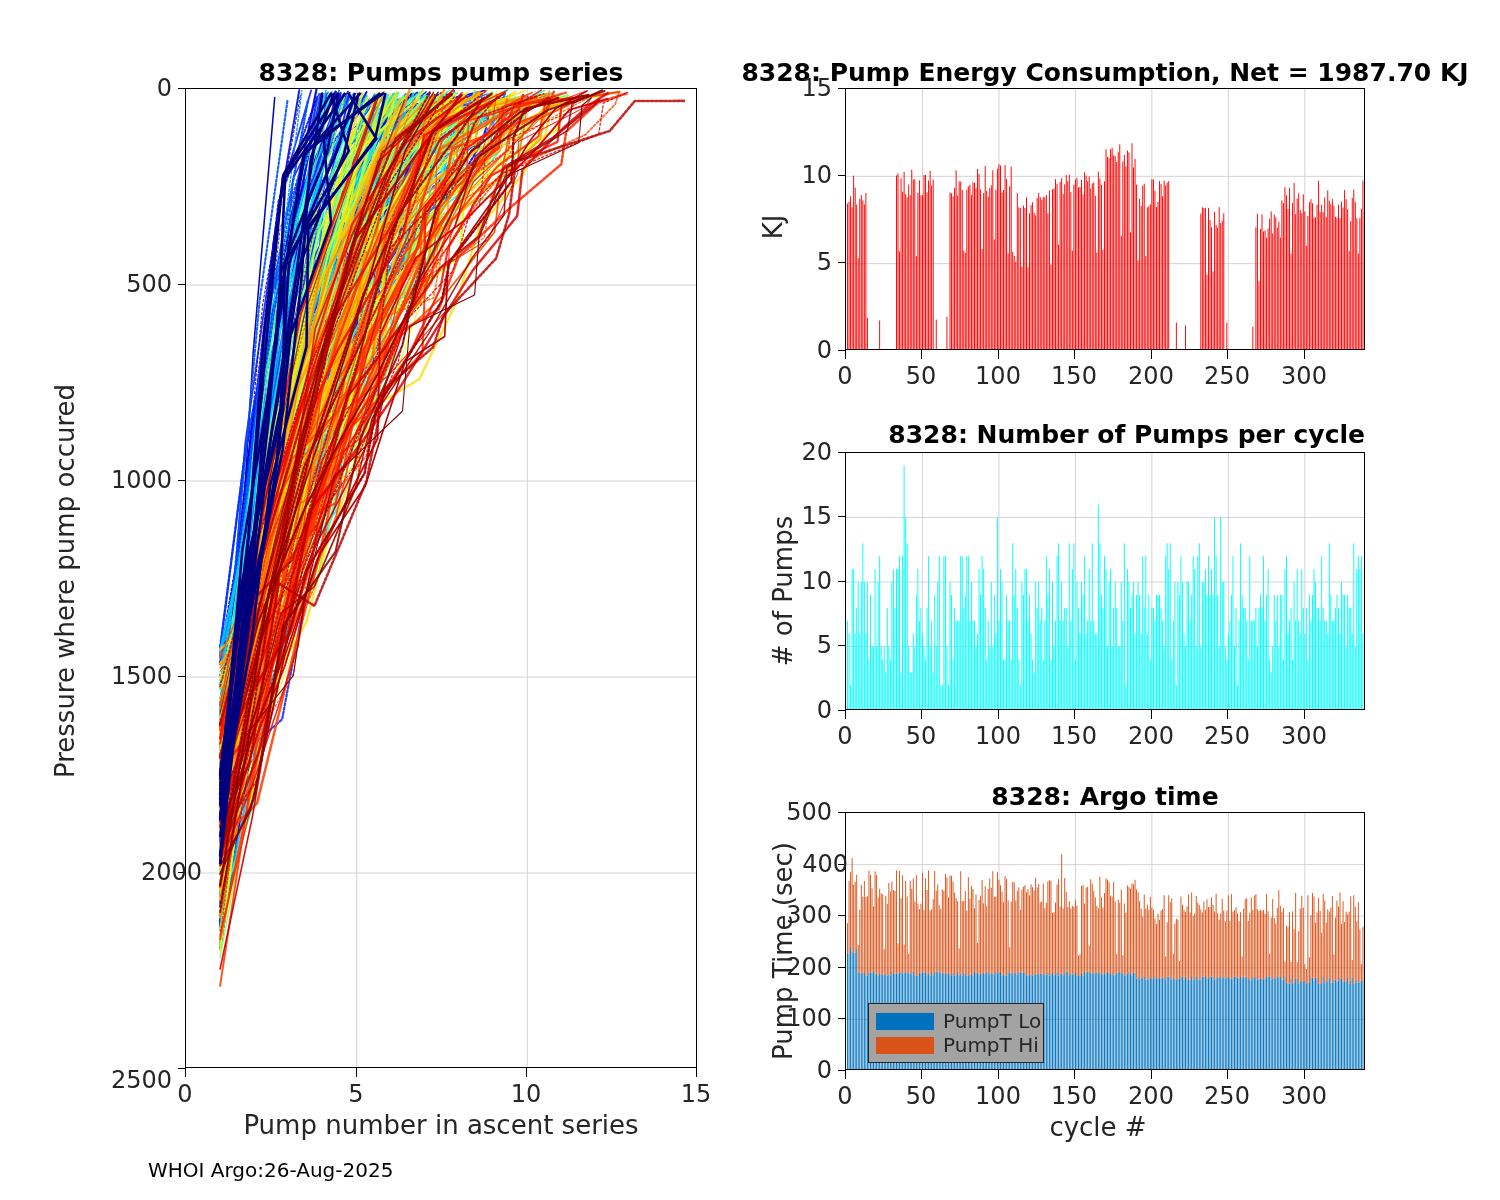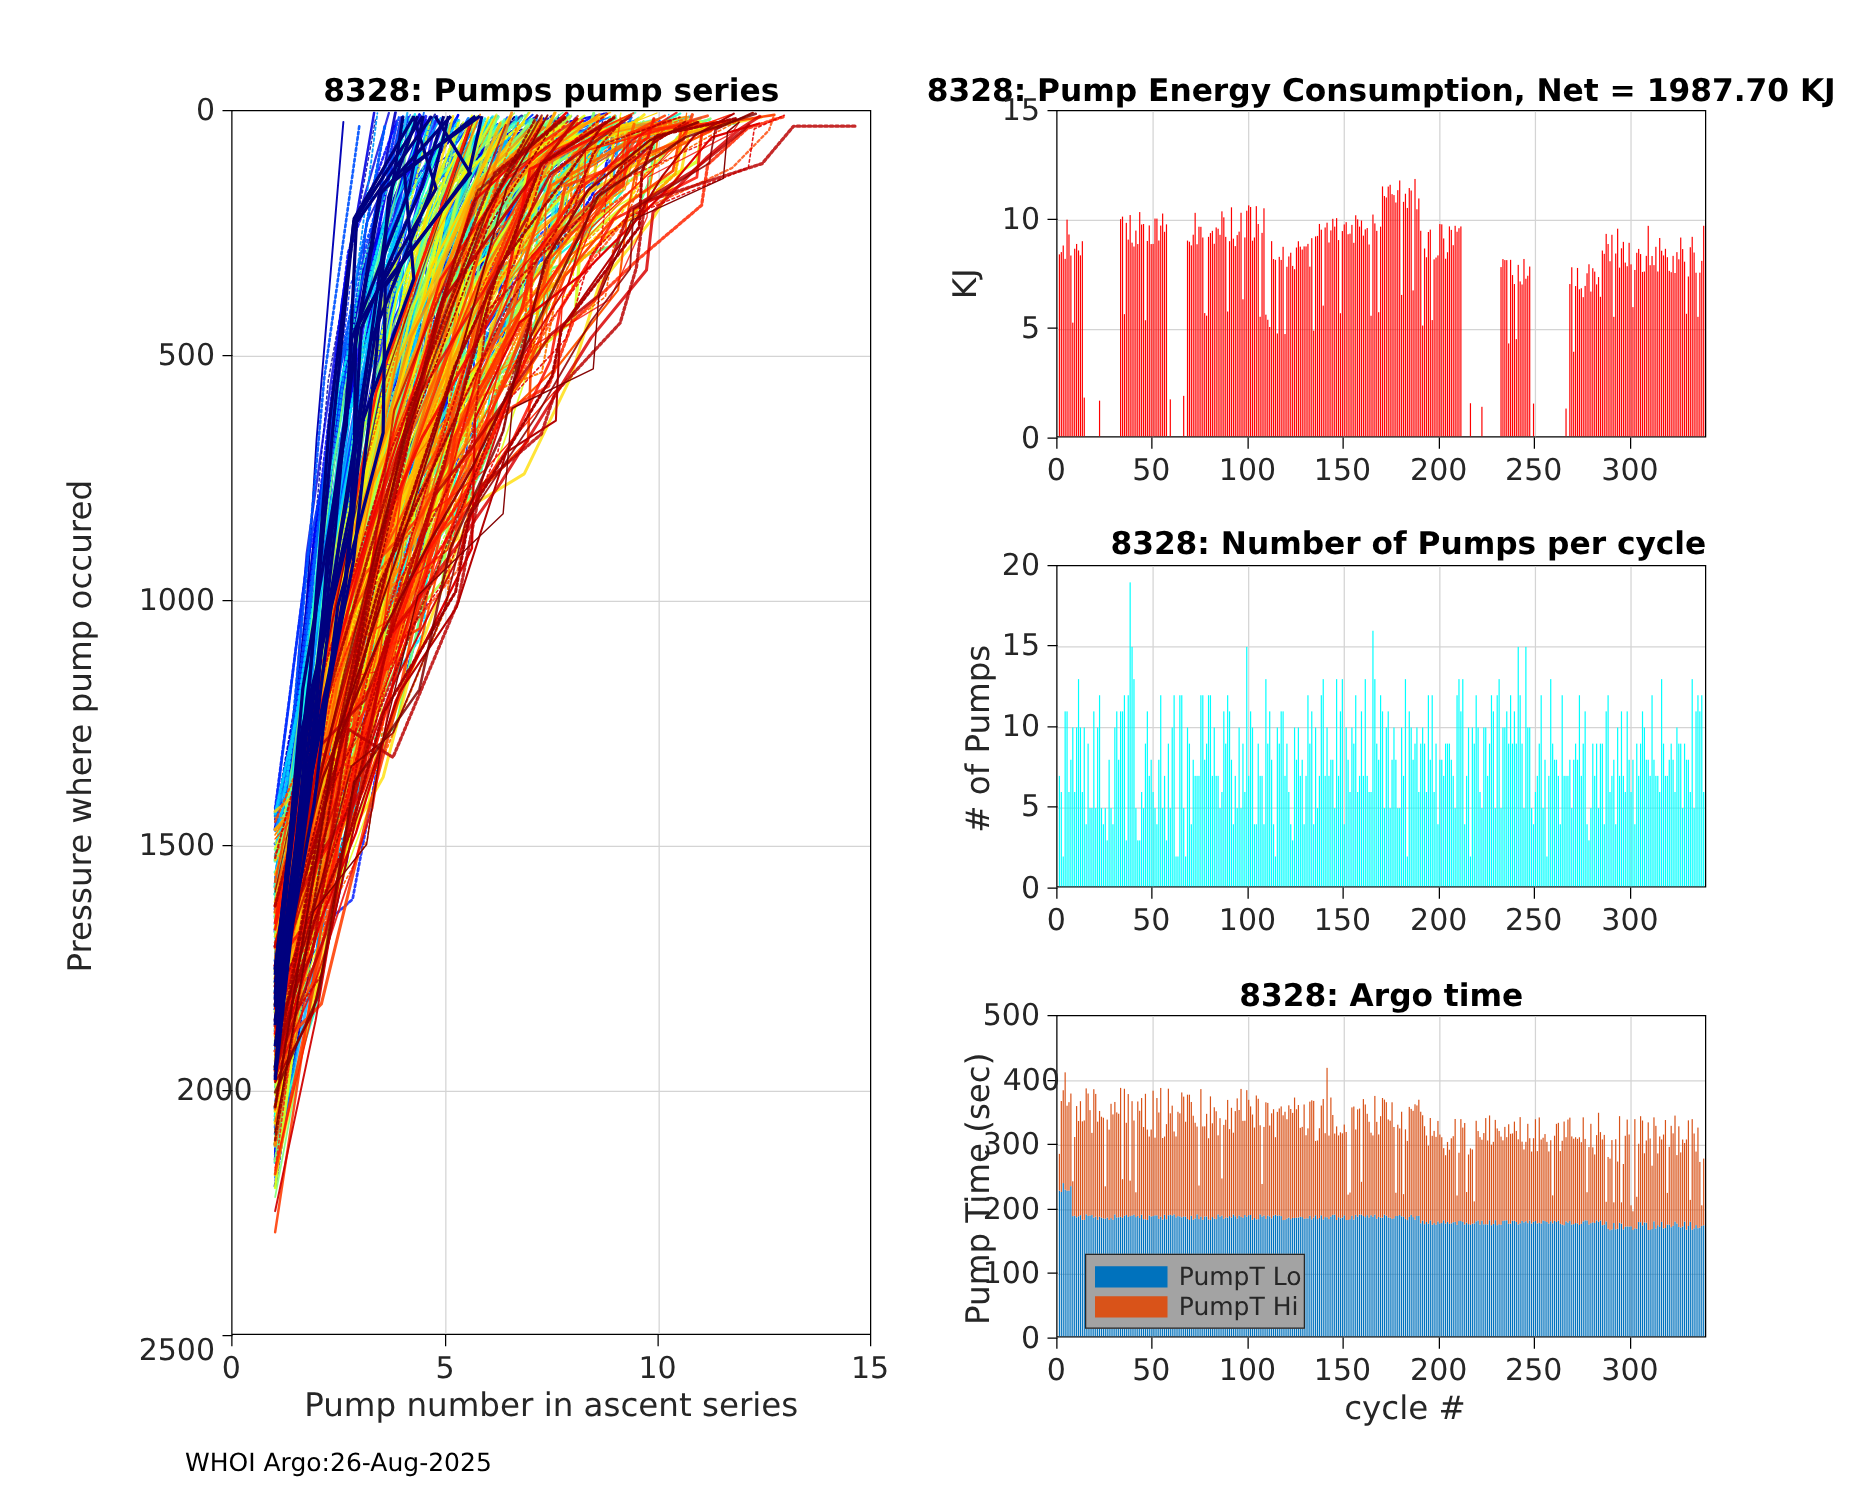--- a/index.html
+++ b/index.html
@@ -1947,18 +1947,18 @@
   <div class="tick-x" style="left:1304px; top:1070px; height:9px;"></div>
 
   <div class="ticklabel ticklabel-x" style="left:845px;  top:1082px; font-size:24px;">0</div>
   <div class="ticklabel ticklabel-x" style="left:921px;  top:1082px; font-size:24px;">50</div>
   <div class="ticklabel ticklabel-x" style="left:998px;  top:1082px; font-size:24px;">100</div>
   <div class="ticklabel ticklabel-x" style="left:1074px; top:1082px; font-size:24px;">150</div>
   <div class="ticklabel ticklabel-x" style="left:1151px; top:1082px; font-size:24px;">200</div>
   <div class="ticklabel ticklabel-x" style="left:1227px; top:1082px; font-size:24px;">250</div>
   <div class="ticklabel ticklabel-x" style="left:1304px; top:1082px; font-size:24px;">300</div>
 
-  <div class="axis-label" style="left:864px; top:1112px; width:520px; font-size:26px;">cycle #</div>
+  <div class="axis-label" style="left:838px; top:1112px; width:520px; font-size:26px;">cycle #</div>
 
   <div class="axis-label axis-label-y" style="left:613px; top:936px; width:340px; font-size:26px;">Pump Time (sec)</div>
 </div>
 
 <div class="footer-stamp" style="left:148px; top:1158px; font-size:20px;">WHOI Argo:26-Aug-2025</div>
 
 </body></html>

